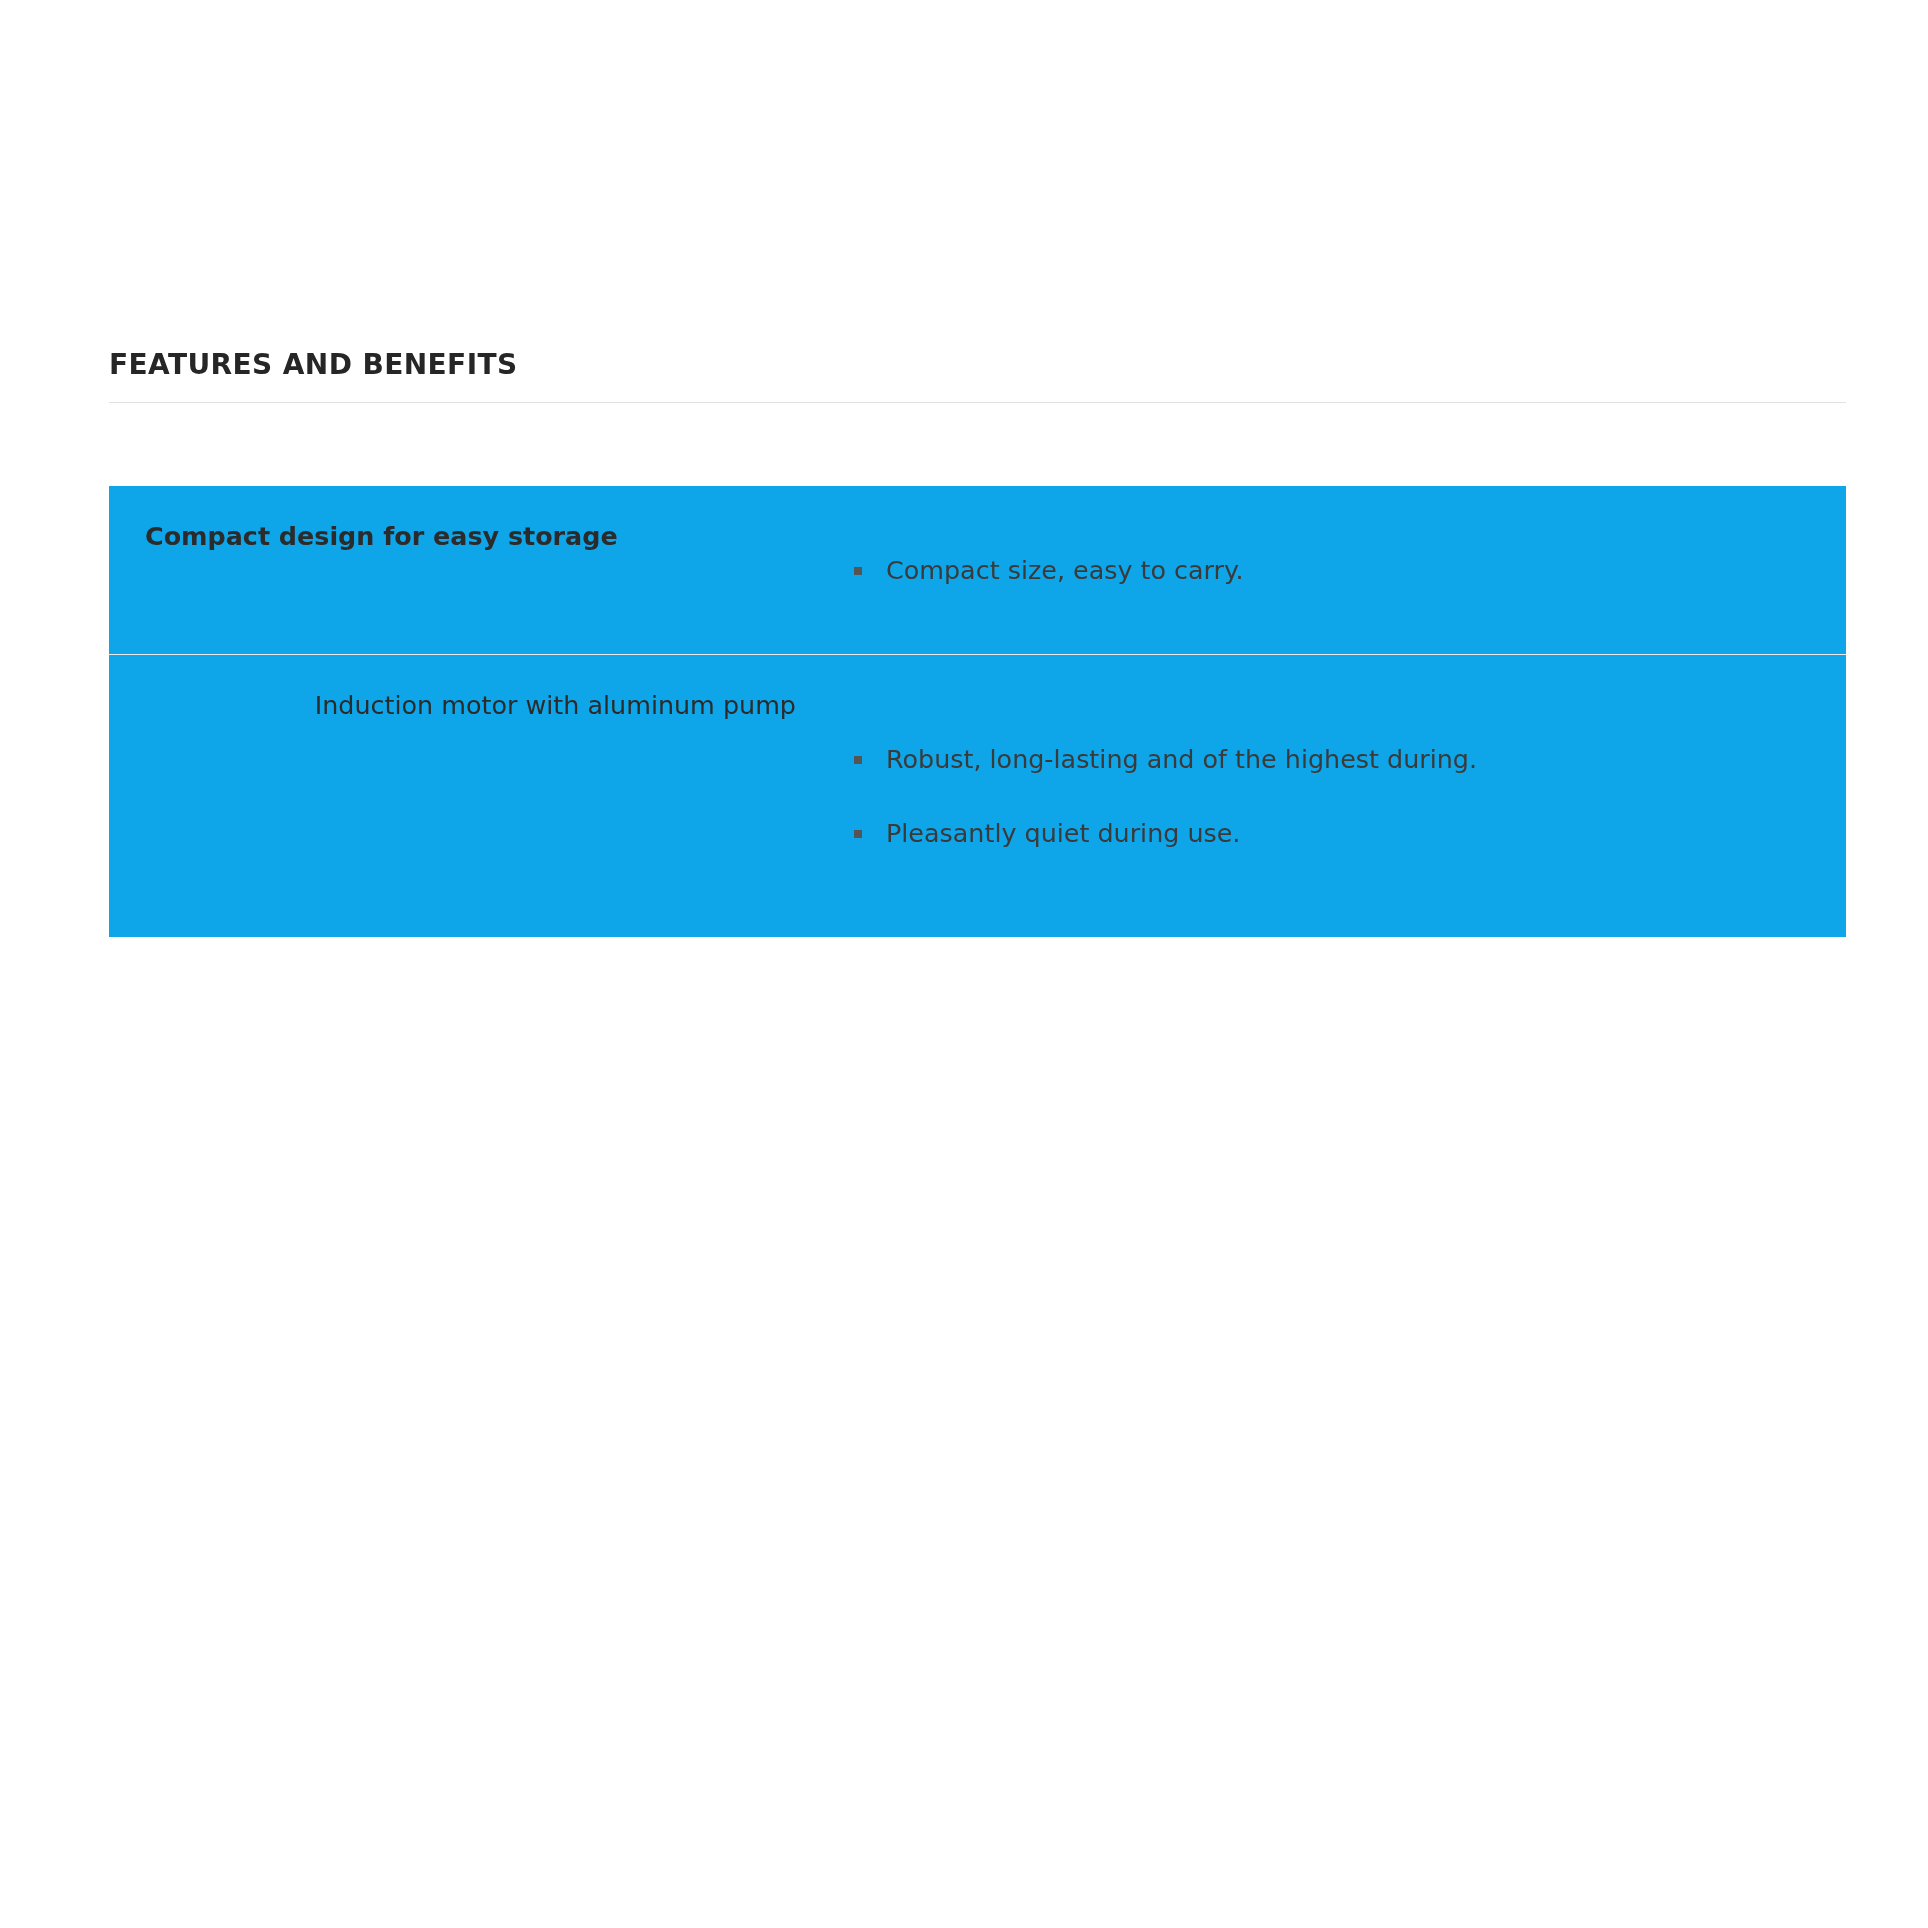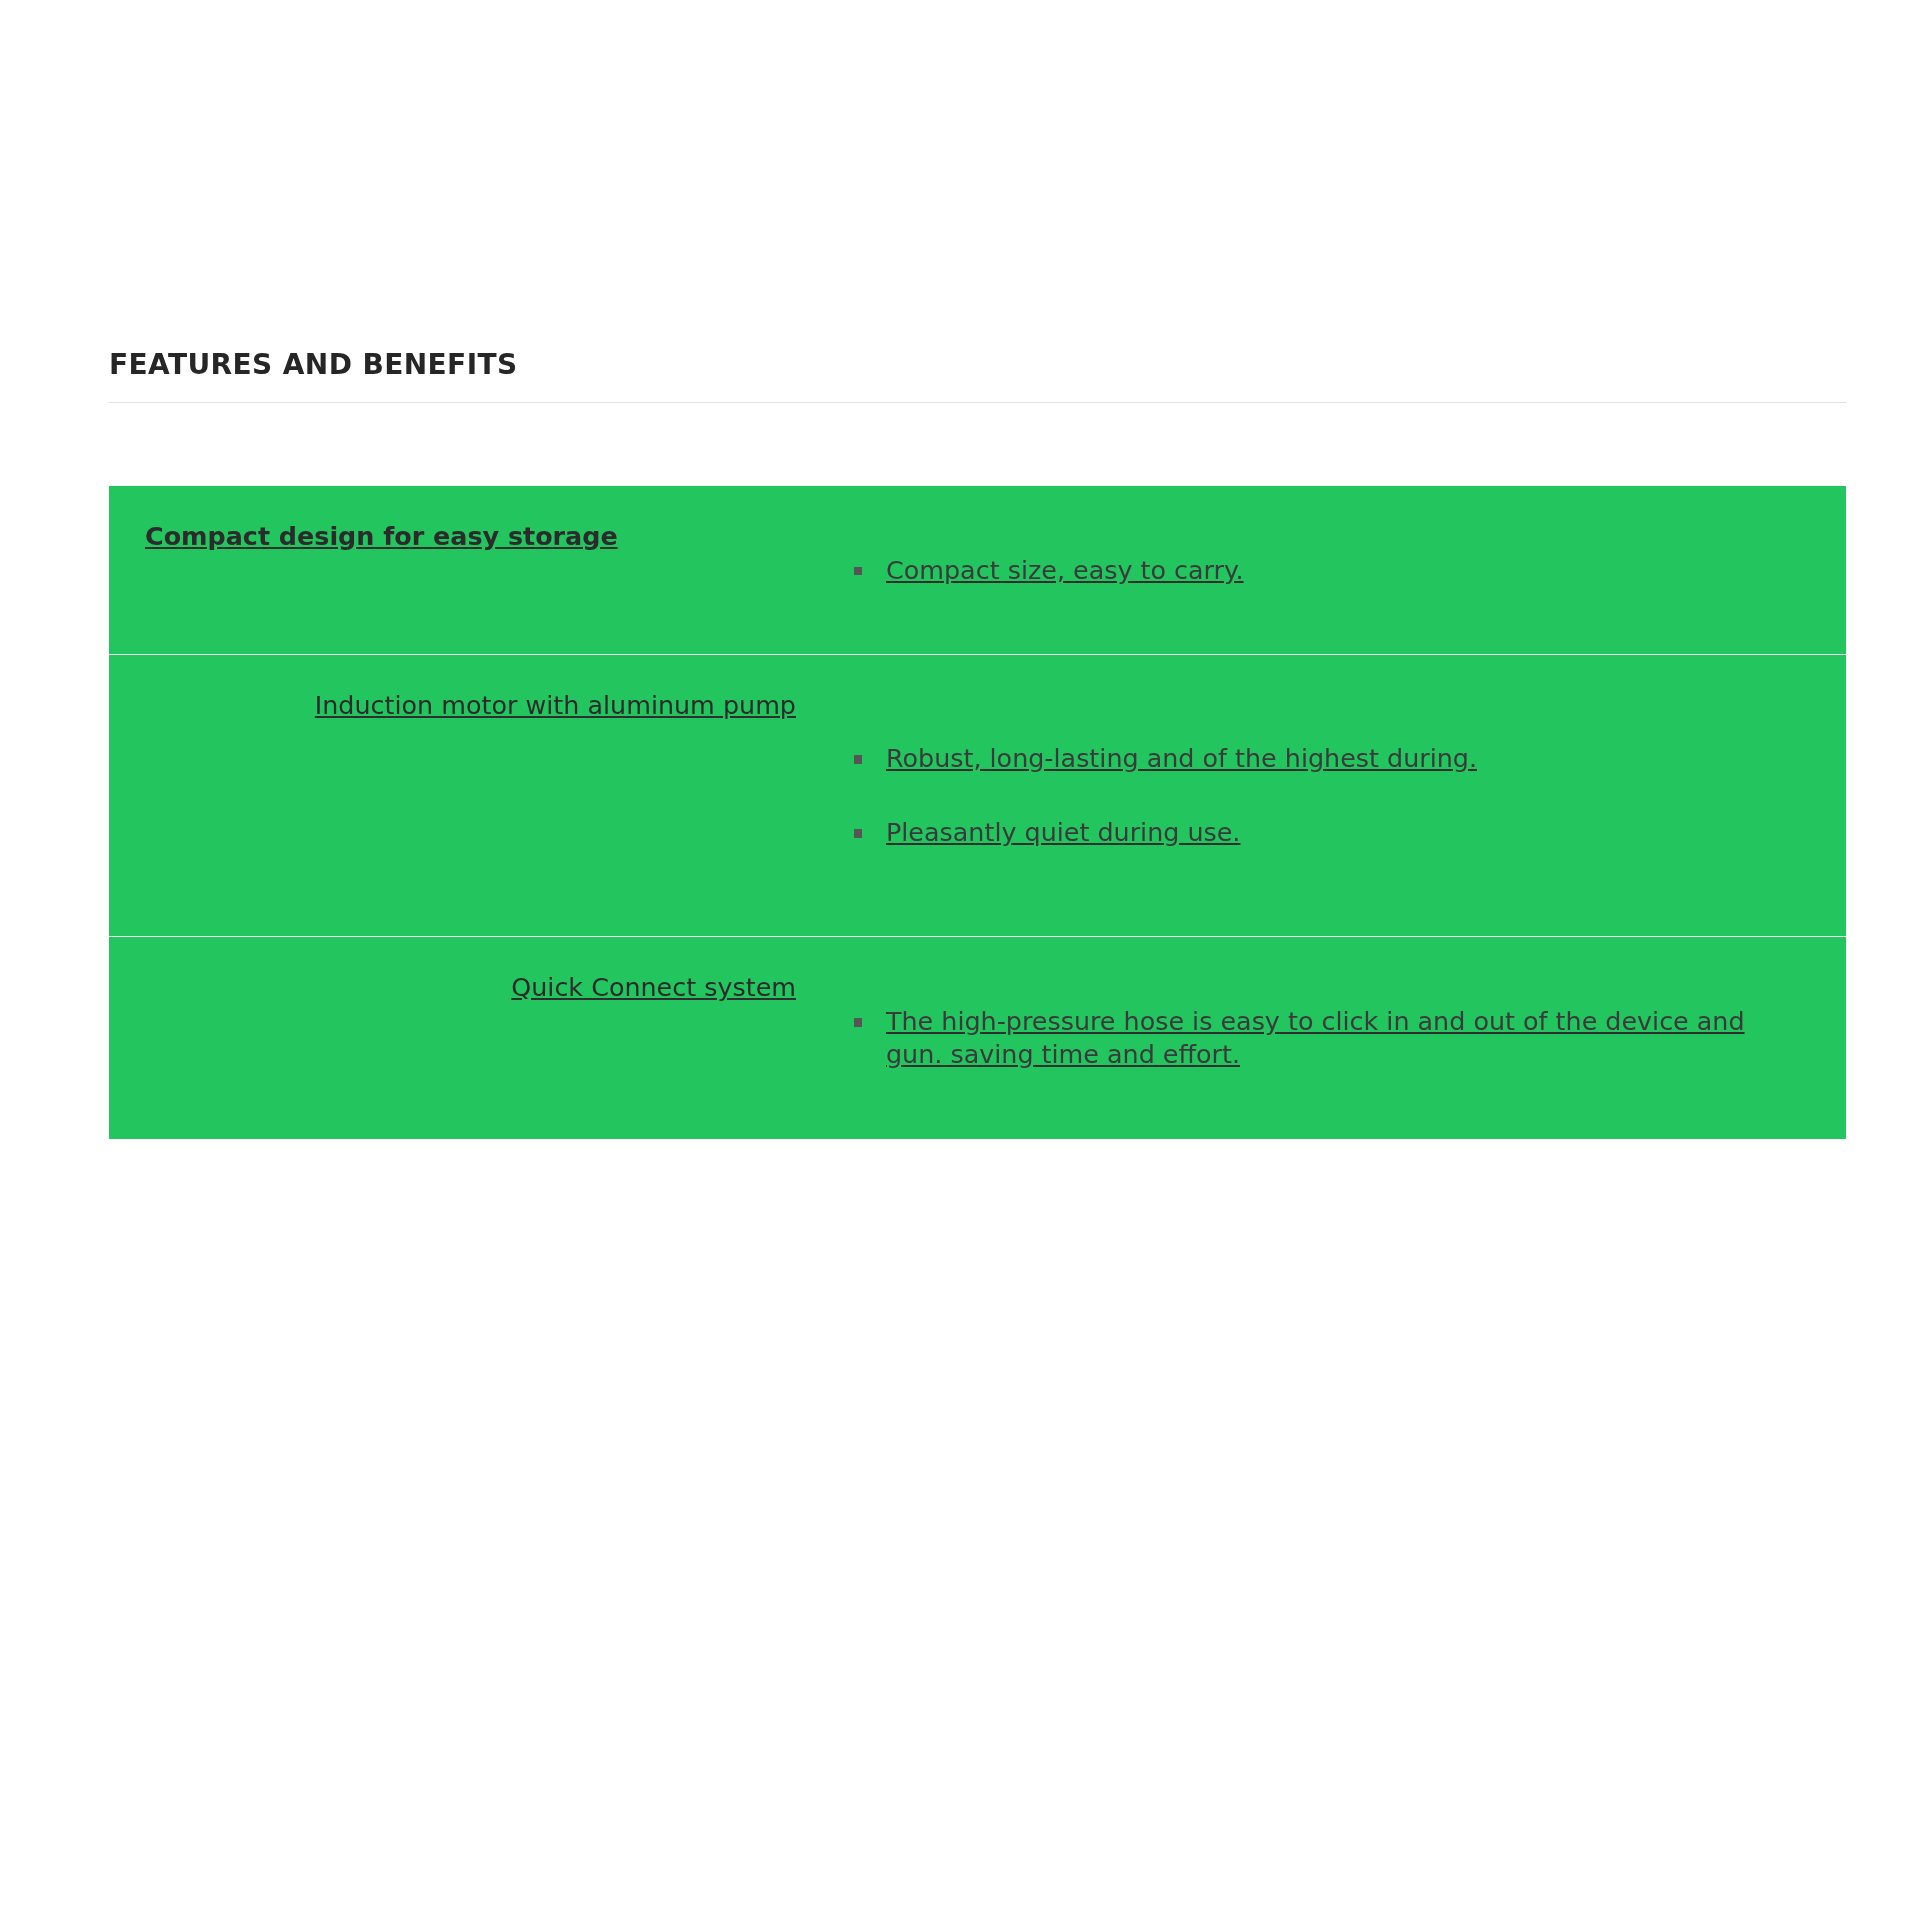--- a/index.html
+++ b/index.html
@@ -39,22 +39,21 @@
     background: #e2e2e2;
     width: 100%;
     margin-bottom: 83px;
   }
   .features-table {
     width: 100%;
     border-collapse: collapse;
     table-layout: fixed;
   }
   .features-table tr {
-    background: #22c55e;
-    text-decoration: underline;
+    background: #0ea5e9;
   }
   .features-table tr + tr td {
     border-top: 0.9px solid #eaeaea;
   }
   .features-table td {
     vertical-align: top;
     padding: 0;
   }
   td.feature-cell {
     width: 725px;
@@ -145,31 +144,18 @@
               <li>
                 <span class="bullet"></span>
                 <span>Pleasantly quiet during use.</span>
               </li>
             </ul>
           </td>
         </tr>
 
 
 
-        <tr class="row-4">
-          <td class="feature-cell">
-            <div class="feature-name light">Quick Connect system</div>
-          </td>
-          <td class="benefit-cell">
-            <ul class="benefit-list">
-              <li>
-                <span class="bullet"></span>
-                <span>The high-pressure hose is easy to click in and out of the device and gun. saving time and effort.</span>
-              </li>
-            </ul>
-          </td>
-        </tr>
       </tbody>
     </table>
 
   </div>
 </div>
 
 
 </body></html>

